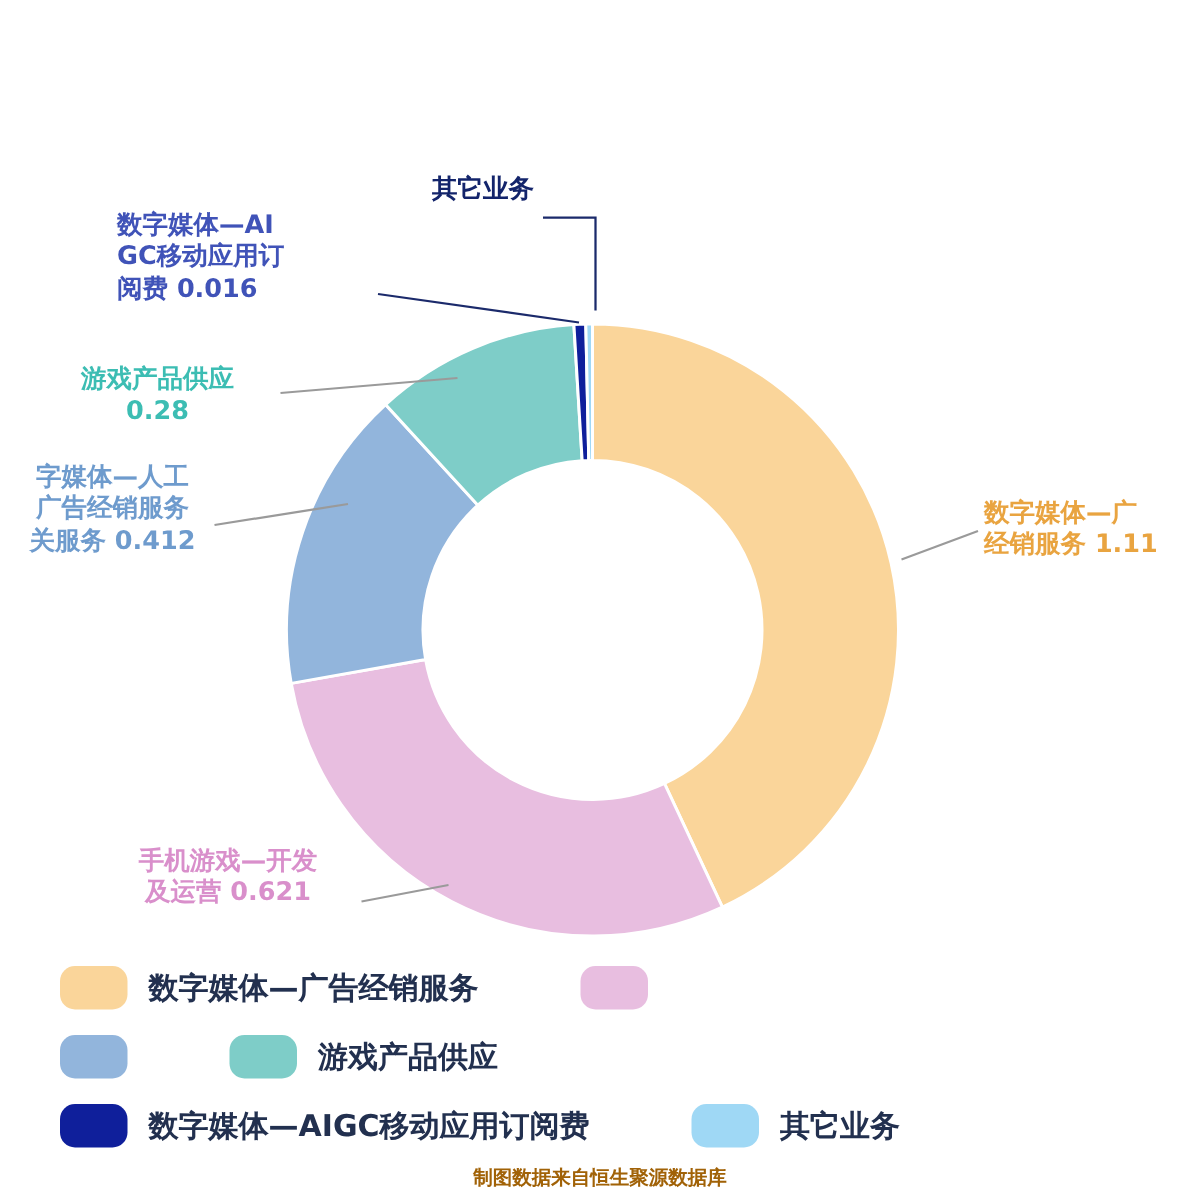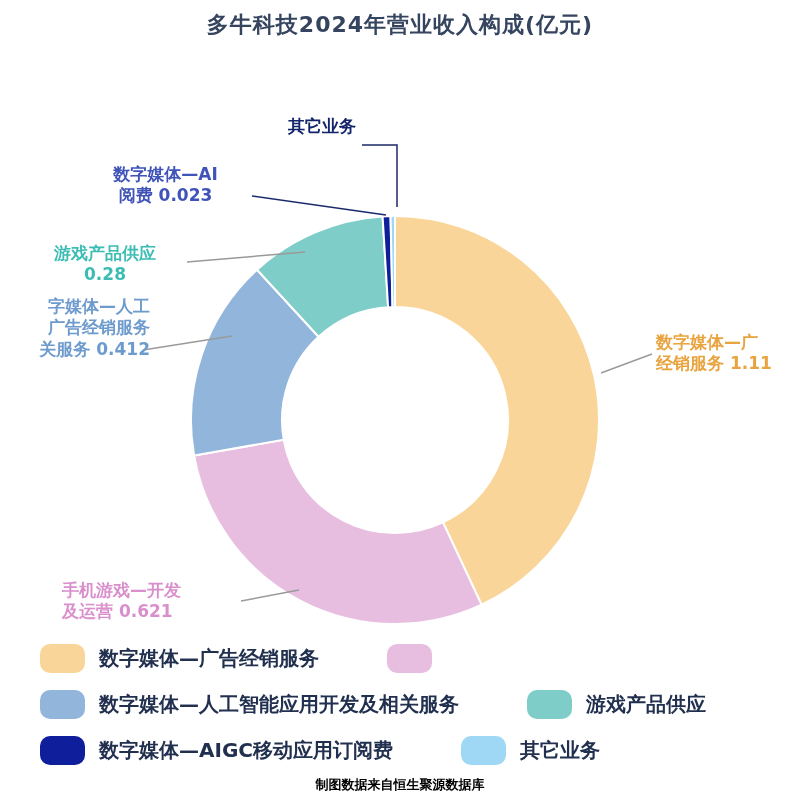--- a/index.html
+++ b/index.html
@@ -12,44 +12,43 @@
   .chart-title {
     position:absolute; top:10px; left:0; width:100%;
     text-align:center; font-size:22px; font-weight:bold;
     color:#36455F; letter-spacing:1px;
   }
   #donut-svg { position:absolute; left:0; top:0; width:800px; height:800px; }
   .callout {
     position:absolute; font-weight:bold; font-size:17px; line-height:1.25;
   }
   #co-other       { left:252px; top:116px; width:140px; text-align:center; }
-  #co-aigc        { left:78px;  top:164px; width:175px; text-align:center; }
+  #co-aigc        { left:78px;  top:140px; width:175px; text-align:left; }
   #co-game-supply { left:30px;  top:243px; width:150px; text-align:center; }
-  #co-ai          { left:0px;   top:296px; width:150px; text-align:right; }
-  #co-mobile      { left:62px;  top:580px; width:180px; text-align:left; }
+  #co-ai          { left:0px;   top:308px; width:150px; text-align:center; }
+  #co-mobile      { left:62px;  top:564px; width:180px; text-align:center; }
   #co-ad          { left:656px; top:332px; width:150px; text-align:left; }
   .legend {
     position:absolute; left:40px; top:644px; width:750px;
     display:flex; flex-direction:column; row-gap:17px;
   }
   .legend-row { display:flex; align-items:center; column-gap:68px; }
   .legend-item { display:flex; align-items:center; gap:14px; }
   .swatch { width:45px; height:29px; border-radius:10px; flex:0 0 auto; }
   .legend-label { font-size:20px; font-weight:bold; color:#22304F; white-space:nowrap; }
   .source {
     position:absolute; bottom:6px; left:0; width:100%;
-    text-align:center; font-size:13px; font-weight:bold; color:#000000;
+    text-align:center; font-size:13px; font-weight:bold; color:#a16207;
   }
 </style>
 </head>
 <body>
 
 <div class="stage">
 
-  <div class="chart-title">多牛科技2024年营业收入构成(亿元)</div>
 
   <svg id="donut-svg" viewBox="0 0 800 800">
     <g id="segments">
         <path d="M395 216 A204 204 0 0 1 481.5891665706662 604.7114404486019 L442.96360697296706 522.3156508367256 A113 113 0 0 0 395 307 Z" fill="#FAD59A" stroke="#ffffff" stroke-width="2"></path>
         <path d="M481.5891665706662 604.7114404486019 A204 204 0 0 1 194.12804129510548 455.5873040009937 L283.7326895409163 439.7125752554524 A113 113 0 0 0 442.96360697296706 522.3156508367256 Z" fill="#E8BEE0" stroke="#ffffff" stroke-width="2"></path>
         <path d="M194.12804129510548 455.5873040009937 A204 204 0 0 1 257.02704914629584 269.73535068845587 L318.573806634958 336.76516974409566 A113 113 0 0 0 283.7326895409163 439.7125752554524 Z" fill="#92B5DC" stroke="#ffffff" stroke-width="2"></path>
         <path d="M257.02704914629584 269.73535068845587 A204 204 0 0 1 382.58742180359314 216.37797785475638 L388.1244052147354 307.2093700862131 A113 113 0 0 0 318.573806634958 336.76516974409566 Z" fill="#7ECDC8" stroke="#ffffff" stroke-width="2"></path>
         <path d="M382.58742180359314 216.37797785475638 A204 204 0 0 1 390.5290679853254 216.04899910292139 L392.52345432520474 307.02714165995155 A113 113 0 0 0 388.1244052147354 307.2093700862131 Z" fill="#0F1F9B" stroke="#ffffff" stroke-width="2"></path>
         <path d="M390.5290679853254 216.04899910292139 A204 204 0 0 1 394.99999999999994 216 L395 307 A113 113 0 0 0 392.52345432520474 307.02714165995155 Z" fill="#9FD8F5" stroke="#ffffff" stroke-width="2"></path>
       </g>
@@ -62,21 +61,22 @@
       <polyline points="652,354 601,373" stroke="#9a9a9a"></polyline>
     </g>
   </svg>
 
   <div class="callout" id="co-other" style="color: rgb(19, 36, 107);">
     <div>其它业务</div>
   </div>
 
   <div class="callout" id="co-aigc" style="color: rgb(64, 83, 184);">
     <div>数字媒体—AI</div>
-    <div>阅费 0.023</div>
+    <div>GC移动应用订</div>
+    <div>阅费 0.016</div>
   </div>
 
   <div class="callout" id="co-game-supply" style="color: rgb(60, 189, 179);">
     <div>游戏产品供应</div>
     <div>0.28</div>
   </div>
 
   <div class="callout" id="co-ai" style="color: rgb(110, 155, 205);">
     <div>字媒体—人工</div>
     <div>广告经销服务</div>
@@ -99,21 +99,20 @@
         <span class="swatch" style="background-color: rgb(250, 213, 154);"></span>
         <span class="legend-label">数字媒体—广告经销服务</span>
       </div>
       <div class="legend-item">
         <span class="swatch" style="background-color: rgb(232, 190, 224);"></span>
       </div>
     </div>
     <div class="legend-row">
       <div class="legend-item">
         <span class="swatch" style="background-color: rgb(146, 181, 220);"></span>
-        <span class="legend-label">数字媒体—人工智能应用开发及相关服务</span>
       </div>
       <div class="legend-item">
         <span class="swatch" style="background-color: rgb(126, 205, 200);"></span>
         <span class="legend-label">游戏产品供应</span>
       </div>
     </div>
     <div class="legend-row">
       <div class="legend-item">
         <span class="swatch" style="background-color: rgb(15, 31, 155);"></span>
         <span class="legend-label">数字媒体—AIGC移动应用订阅费</span>

